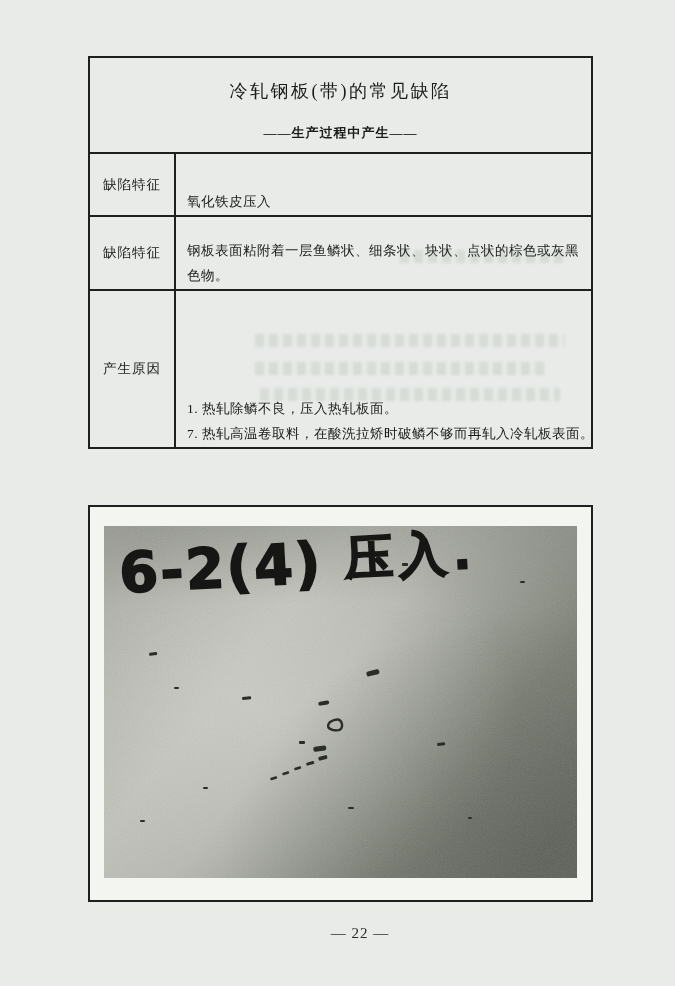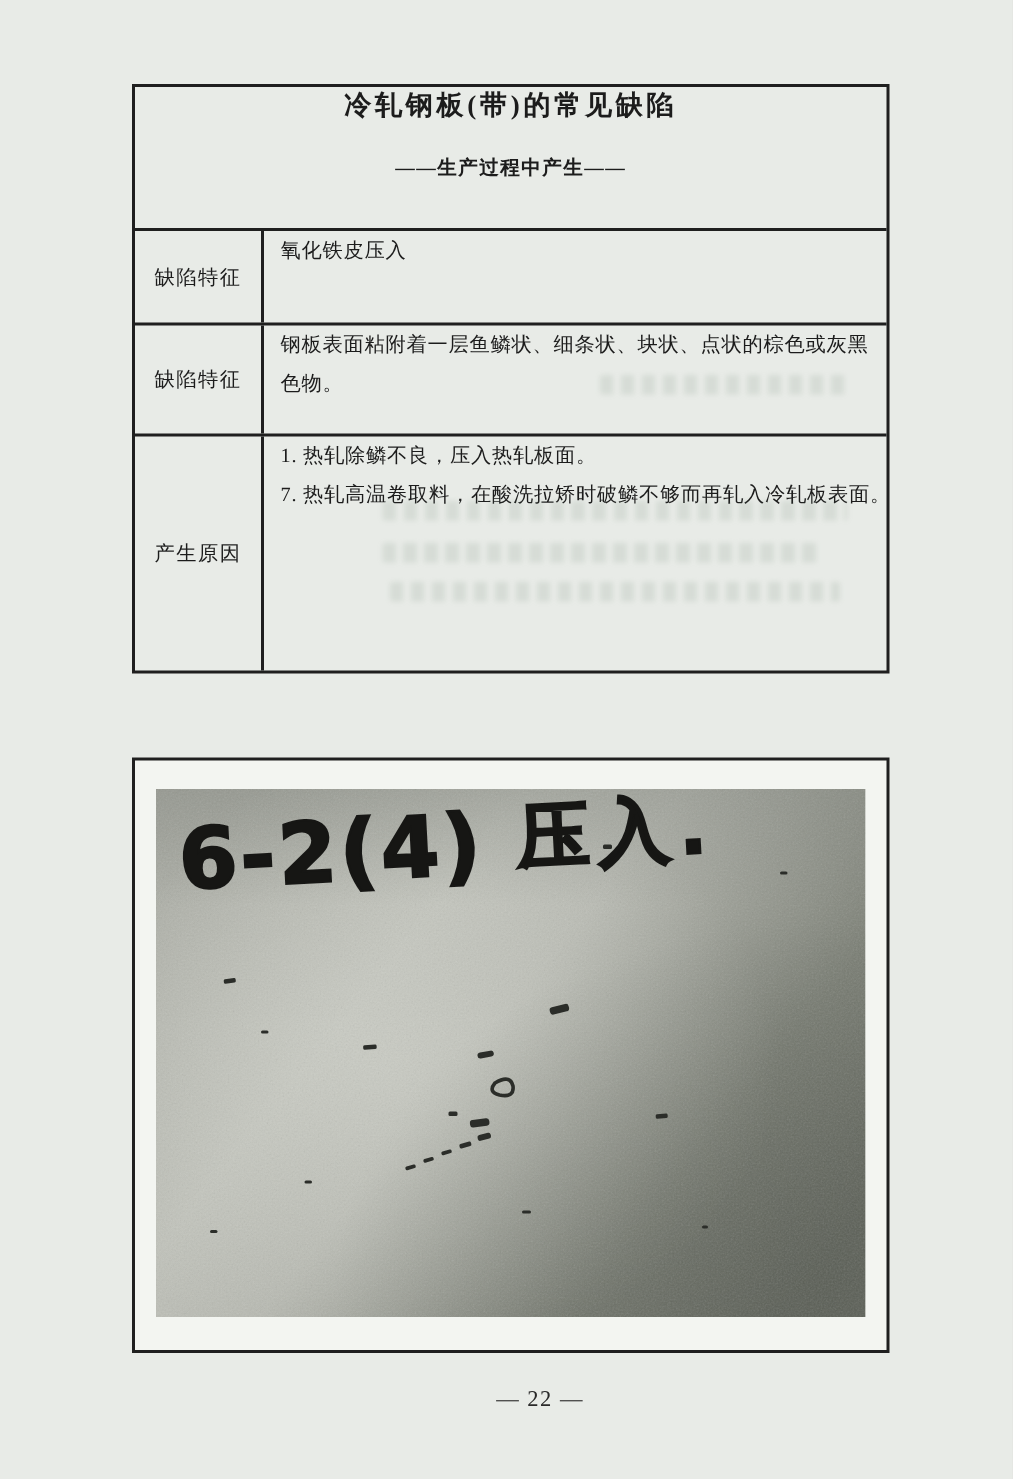--- a/index.html
+++ b/index.html
@@ -14,34 +14,35 @@
     color:#1c1c1c;
   }
   
   .defect-table{
     position:absolute;left:88px;top:56px;width:501px;
     border:2px solid #1f1f1f;
     background:rgba(232,235,231,0.6);
   }
   .table-header{height:94px;}
   .doc-title{
-    text-align:center;font-size:18px;font-weight:bold;letter-spacing:2.5px;
+    text-align:center;font-size:18px;font-weight:normal;letter-spacing:2.5px;
+    padding-top:21px;
   }
   .doc-subtitle{
     text-align:center;font-size:13px;font-weight:bold;letter-spacing:1px;
     margin-top:21px;
   }
   .t-row{display:flex;border-top:2px solid #1f1f1f;}
   .t-label{
     flex:0 0 84px;width:84px;border-right:2px solid #1f1f1f;
     display:flex;align-items:center;justify-content:center;
     font-size:13.5px;letter-spacing:1px;
   }
   .t-content{
-    flex:1;display:flex;flex-direction:column;justify-content:flex-start;
+    flex:1;display:flex;flex-direction:column;justify-content:flex-end;
     padding:0 6px 0 11px;font-size:13.5px;letter-spacing:0.5px;line-height:1.9;
   }
   .row-name{height:61px;}
   .row-feature{height:72px;}
   .row-location{height:54px;}
   .row-cause{height:156px;}
   .cause-line{white-space:nowrap;}
   
   .bleed{
     position:absolute;height:13px;border-radius:2px;

